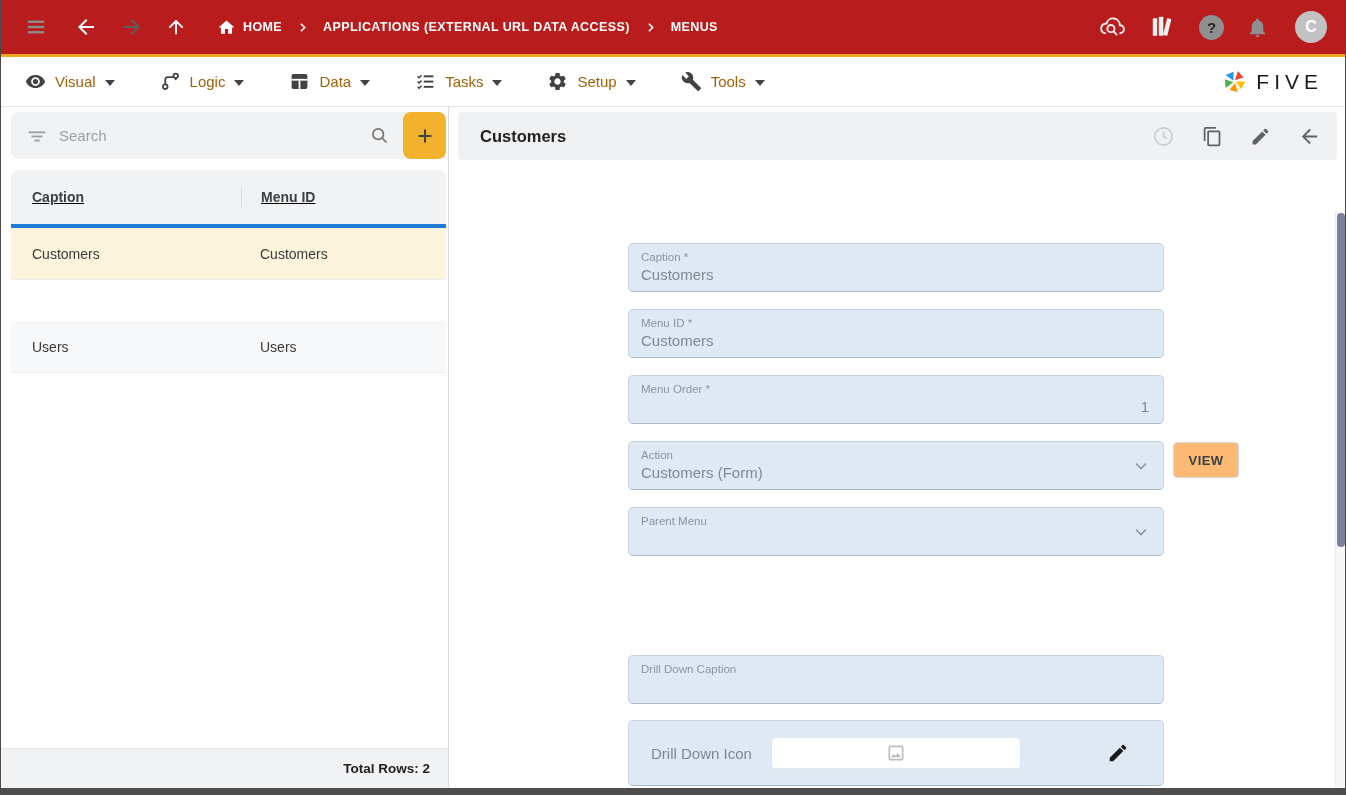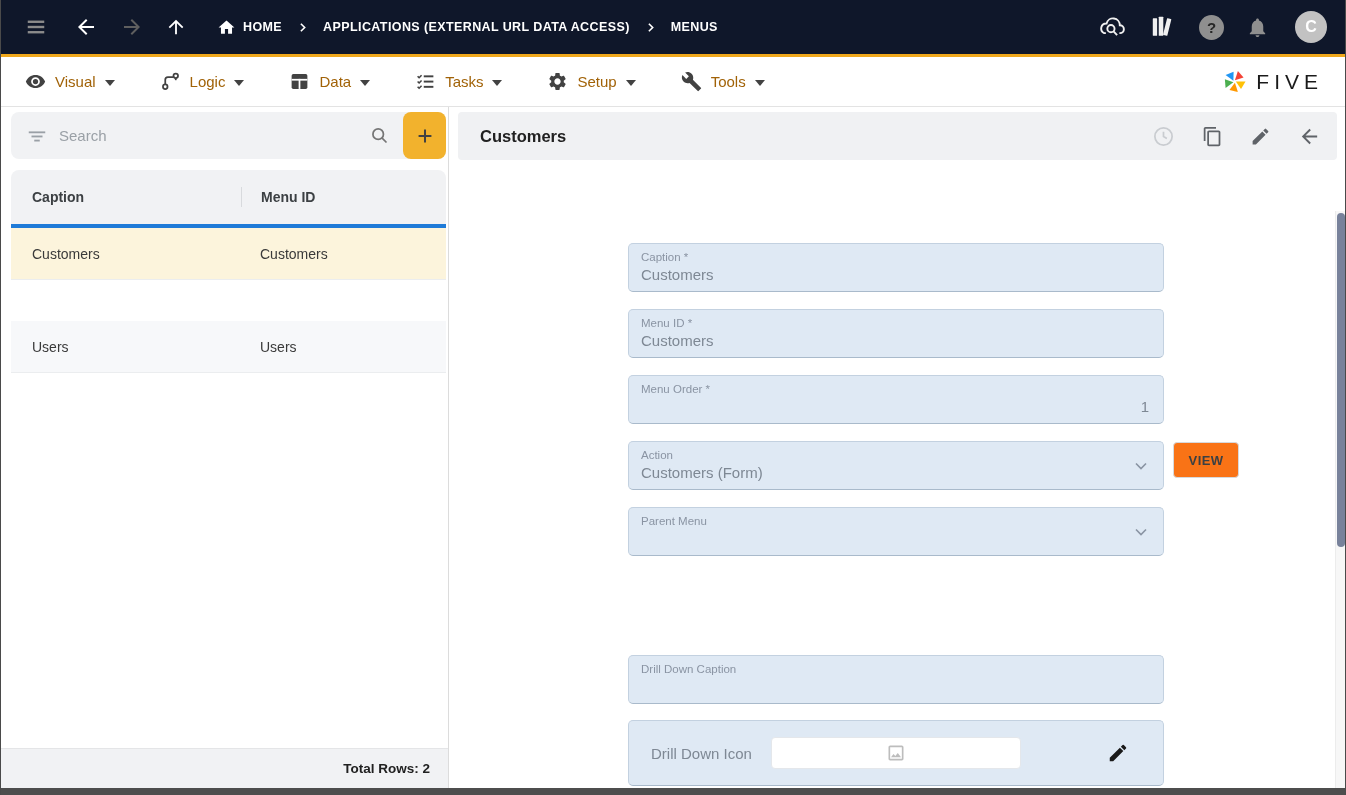--- a/index.html
+++ b/index.html
@@ -1,21 +1,21 @@
 <!DOCTYPE html>
 <html><head>
 <meta charset="utf-8">
 <style>
   * { margin:0; padding:0; box-sizing:border-box; }
   html,body { width:1346px; height:795px; font-family:"Liberation Sans", sans-serif; background:#fff; }
   #app { position:relative; width:1346px; height:795px; overflow:hidden; background:#fff;
          border-left:1px solid #4a4a4a; border-right:1px solid #4a4a4a; }
 
   
-  .topbar { position:absolute; top:0; left:0; right:0; height:57px; background:#0f172a;
+  .topbar { position:absolute; top:0; left:0; right:0; height:57px; background:#b91c1c;
             border-bottom:3px solid #F0A81C; display:flex; align-items:center; padding:0 18px; }
   .topbar .ic { display:flex; align-items:center; justify-content:center; cursor:pointer; }
   .crumb { color:#fff; font-size:12.5px; font-weight:700; letter-spacing:.4px; white-space:nowrap; cursor:pointer; }
   .crumb-sep { margin:0 14px; display:flex; align-items:center; }
   .tb-spacer { flex:1; }
   .help-circle { width:25px; height:25px; border-radius:50%; background:#8f8f8f; color:#262626;
                  display:flex; align-items:center; justify-content:center; font-weight:700; font-size:15px; cursor:pointer; }
   .avatar { width:32px; height:32px; border-radius:50%; background:#c2c2c2; color:#fff;
             display:flex; align-items:center; justify-content:center; font-weight:700; font-size:16px; cursor:pointer; }
 
@@ -34,21 +34,21 @@
   .search-bar { position:absolute; top:5px; left:10px; right:2px; height:47px; background:#F1F2F4; border-radius:8px; }
   .search-bar .filter-ic { position:absolute; left:15px; top:13px; }
   .search-input { position:absolute; left:48px; top:0; height:100%; width:300px; border:none; background:transparent;
                   outline:none; font-size:15px; color:#3c4043; font-family:"Liberation Sans",sans-serif; }
   .search-input::placeholder { color:#9AA0A6; }
   .search-bar .mag-ic { position:absolute; right:56px; top:13px; cursor:pointer; }
   .add-btn { position:absolute; right:0; top:0; width:43px; height:47px; background:#F2B22D; border:none;
              border-radius:8px; display:flex; align-items:center; justify-content:center; cursor:pointer; }
 
   .grid-header { position:absolute; top:63px; left:10px; right:2px; height:54px; background:#F1F2F4;
-                 border-radius:8px 8px 0 0; display:flex; align-items:center; }
+                 border-radius:8px 8px 0 0; display:flex; align-items:center;text-decoration:underline; }
   .gh-col1, .gc-col1 { width:230px; padding-left:21px; }
   .gh-col2, .gc-col2 { flex:1; padding-left:19px; }
   .grid-header .col-label { font-size:14px; font-weight:700; color:#3C4043; }
   .gh-divider { width:1px; height:20px; background:#D8DADD; }
   .sel-indicator { position:absolute; top:117px; left:10px; right:2px; height:4px; background:#1F7BD8; }
   .grid-row { position:absolute; left:10px; right:2px; height:52px; display:flex; align-items:center;
               font-size:14px; color:#3A3A3A; cursor:pointer; border-bottom:1px solid #EBEDEF; }
   .row-selected { top:121px; background:#FCF4DC; }
   .row-plain { top:173px; background:#F7F8FA;margin-top:41px; }
   .left-footer { position:absolute; bottom:0; left:0; right:0; height:40px; background:#F1F2F4;
@@ -74,21 +74,21 @@
   .flabel { position:absolute; left:12px; top:7px; font-size:11.5px; color:#8A94A3; white-space:nowrap; }
   .fvalue { position:absolute; left:12px; bottom:8px; font-size:15px; color:#7E8894; white-space:nowrap; }
   .fvalue-right { left:auto; right:14px; }
   .fchevron { position:absolute; right:12px; top:50%; transform:translateY(-50%); cursor:pointer; display:flex; }
   .field-tall { height:66px; }
   .flabel-center { position:absolute; left:22px; top:50%; transform:translateY(-50%); font-size:15px; color:#7E8894; }
   .img-box { position:absolute; left:50%; top:50%; transform:translate(-50%,-50%); width:250px; height:32px;
              background:#fff; border:1px solid #E4E7EB; border-radius:4px; display:flex; align-items:center;
              justify-content:center; cursor:pointer; }
   .pencil-btn { position:absolute; right:34px; top:50%; transform:translateY(-50%); cursor:pointer; display:flex; }
-  .view-btn { position:absolute; left:723px; top:335px; width:66px; height:36px; background:#f97316;
+  .view-btn { position:absolute; left:723px; top:335px; width:66px; height:36px; background:#fdba74;
               border:1px solid #D6D9DD; border-radius:4px; font-size:13px; font-weight:700; color:#3C4043;
               letter-spacing:.4px; cursor:pointer; font-family:"Liberation Sans",sans-serif; }
 
   .v-scroll-track { position:absolute; top:104px; right:0; width:10px; bottom:0; background:#F7F7F7; border-left:1px solid #ECECEC; }
   .v-scroll-thumb { position:absolute; left:1px; top:2px; width:8px; height:334px; background:#78829B; border-radius:4px; cursor:grab; }
   .h-scrollbar { position:absolute; bottom:0; left:0; right:0; height:7px; background:#4D4D4D; cursor:grab; }
 </style>
 </head>
 <body>
 

